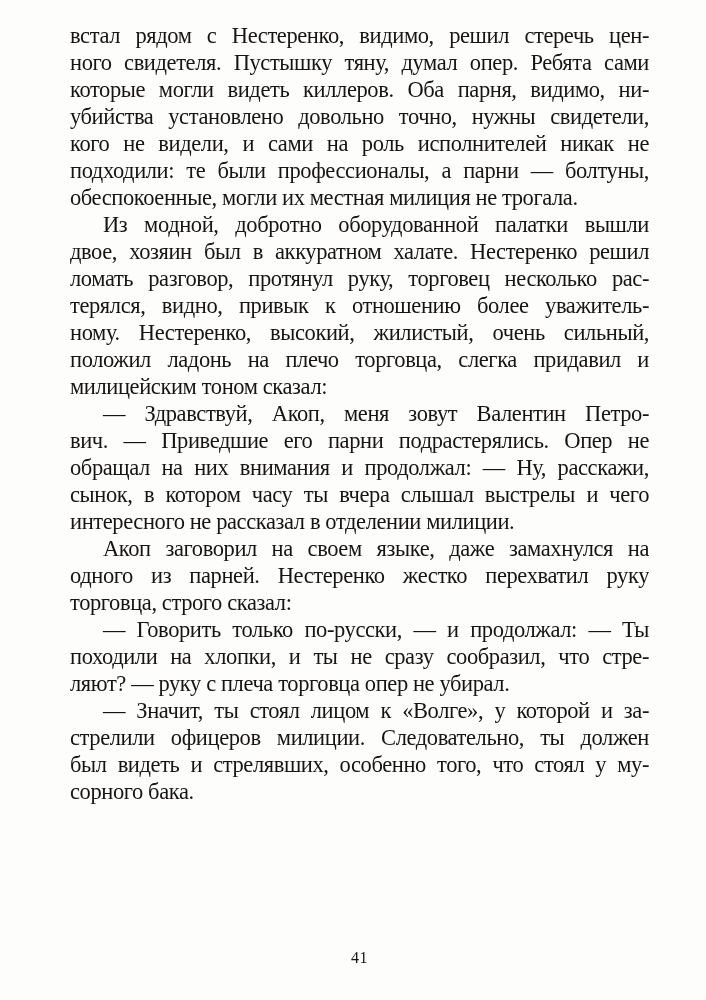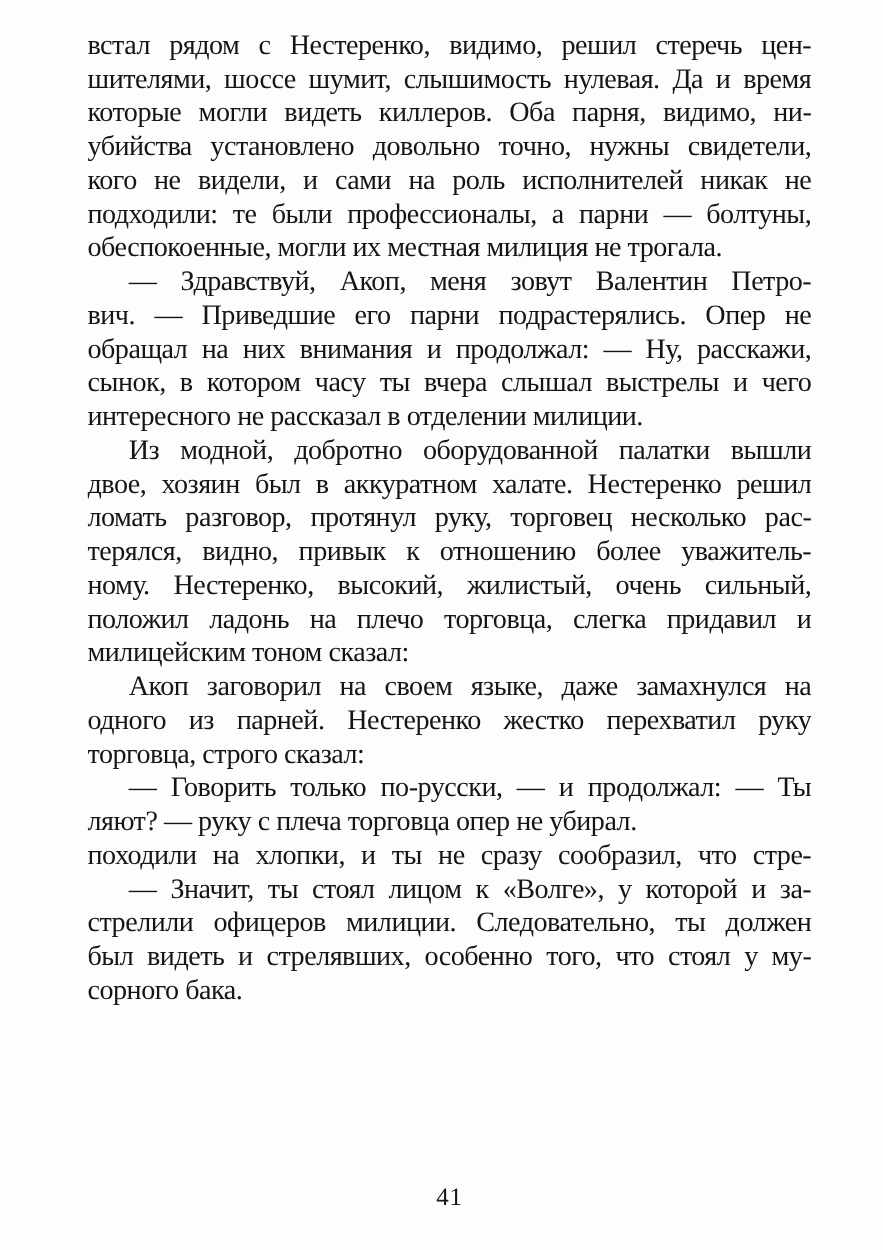--- a/index.html
+++ b/index.html
@@ -46,64 +46,64 @@
   }
   .line.last {
     text-align-last: left;
   }
   .page-number {
     position: absolute;
     left: 70px;
     top: 946px;
     width: 579px;
     text-align: center;
-    font-size: 20px;
+    font-size: 16px;
     line-height: 24px;
     letter-spacing: 0.5px;
   }
 </style>
 </head>
 <body style="--paper: #fdfdfc; --ink: #171513;">
 
 <div class="page">
   <div class="text-block">
       <div class="paragraph">
         <div class="line">встал рядом с Нестеренко, видимо, решил стеречь цен-</div>
-        <div class="line">шителями, шоссе шумит, слышимость нулевая. Да и время</div>
+        <div class="line">ного свидетеля. Пустышку тяну, думал опер. Ребята сами</div>
         <div class="line">которые могли видеть киллеров. Оба парня, видимо, ни-</div>
         <div class="line">убийства установлено довольно точно, нужны свидетели,</div>
         <div class="line">кого не видели, и сами на роль исполнителей никак не</div>
         <div class="line">подходили: те были профессионалы, а парни — болтуны,</div>
         <div class="line last">обеспокоенные, могли их местная милиция не трогала.</div>
-      </div>
-      <div class="paragraph">
-        <div class="line first">— Здравствуй, Акоп, меня зовут Валентин Петро-</div>
-        <div class="line">вич. — Приведшие его парни подрастерялись. Опер не</div>
-        <div class="line">обращал на них внимания и продолжал: — Ну, расскажи,</div>
-        <div class="line">сынок, в котором часу ты вчера слышал выстрелы и чего</div>
-        <div class="line last">интересного не рассказал в отделении милиции.</div>
       </div>
       <div class="paragraph">
         <div class="line first">Из модной, добротно оборудованной палатки вышли</div>
         <div class="line">двое, хозяин был в аккуратном халате. Нестеренко решил</div>
         <div class="line">ломать разговор, протянул руку, торговец несколько рас-</div>
         <div class="line">терялся, видно, привык к отношению более уважитель-</div>
         <div class="line">ному. Нестеренко, высокий, жилистый, очень сильный,</div>
         <div class="line">положил ладонь на плечо торговца, слегка придавил и</div>
         <div class="line last">милицейским тоном сказал:</div>
       </div>
       <div class="paragraph">
+        <div class="line first">— Здравствуй, Акоп, меня зовут Валентин Петро-</div>
+        <div class="line">вич. — Приведшие его парни подрастерялись. Опер не</div>
+        <div class="line">обращал на них внимания и продолжал: — Ну, расскажи,</div>
+        <div class="line">сынок, в котором часу ты вчера слышал выстрелы и чего</div>
+        <div class="line last">интересного не рассказал в отделении милиции.</div>
+      </div>
+      <div class="paragraph">
         <div class="line first">Акоп заговорил на своем языке, даже замахнулся на</div>
         <div class="line">одного из парней. Нестеренко жестко перехватил руку</div>
         <div class="line last">торговца, строго сказал:</div>
       </div>
       <div class="paragraph">
         <div class="line first">— Говорить только по-русски, — и продолжал: — Ты</div>
+        <div class="line">походили на хлопки, и ты не сразу сообразил, что стре-</div>
         <div class="line last">ляют? — руку с плеча торговца опер не убирал.</div>
-        <div class="line">походили на хлопки, и ты не сразу сообразил, что стре-</div>
       </div>
       <div class="paragraph">
         <div class="line first">— Значит, ты стоял лицом к «Волге», у которой и за-</div>
         <div class="line">стрелили офицеров милиции. Следовательно, ты должен</div>
         <div class="line">был видеть и стрелявших, особенно того, что стоял у му-</div>
         <div class="line last">сорного бака.</div>
       </div>
     </div>
   <div class="page-number">41</div>
 </div>

